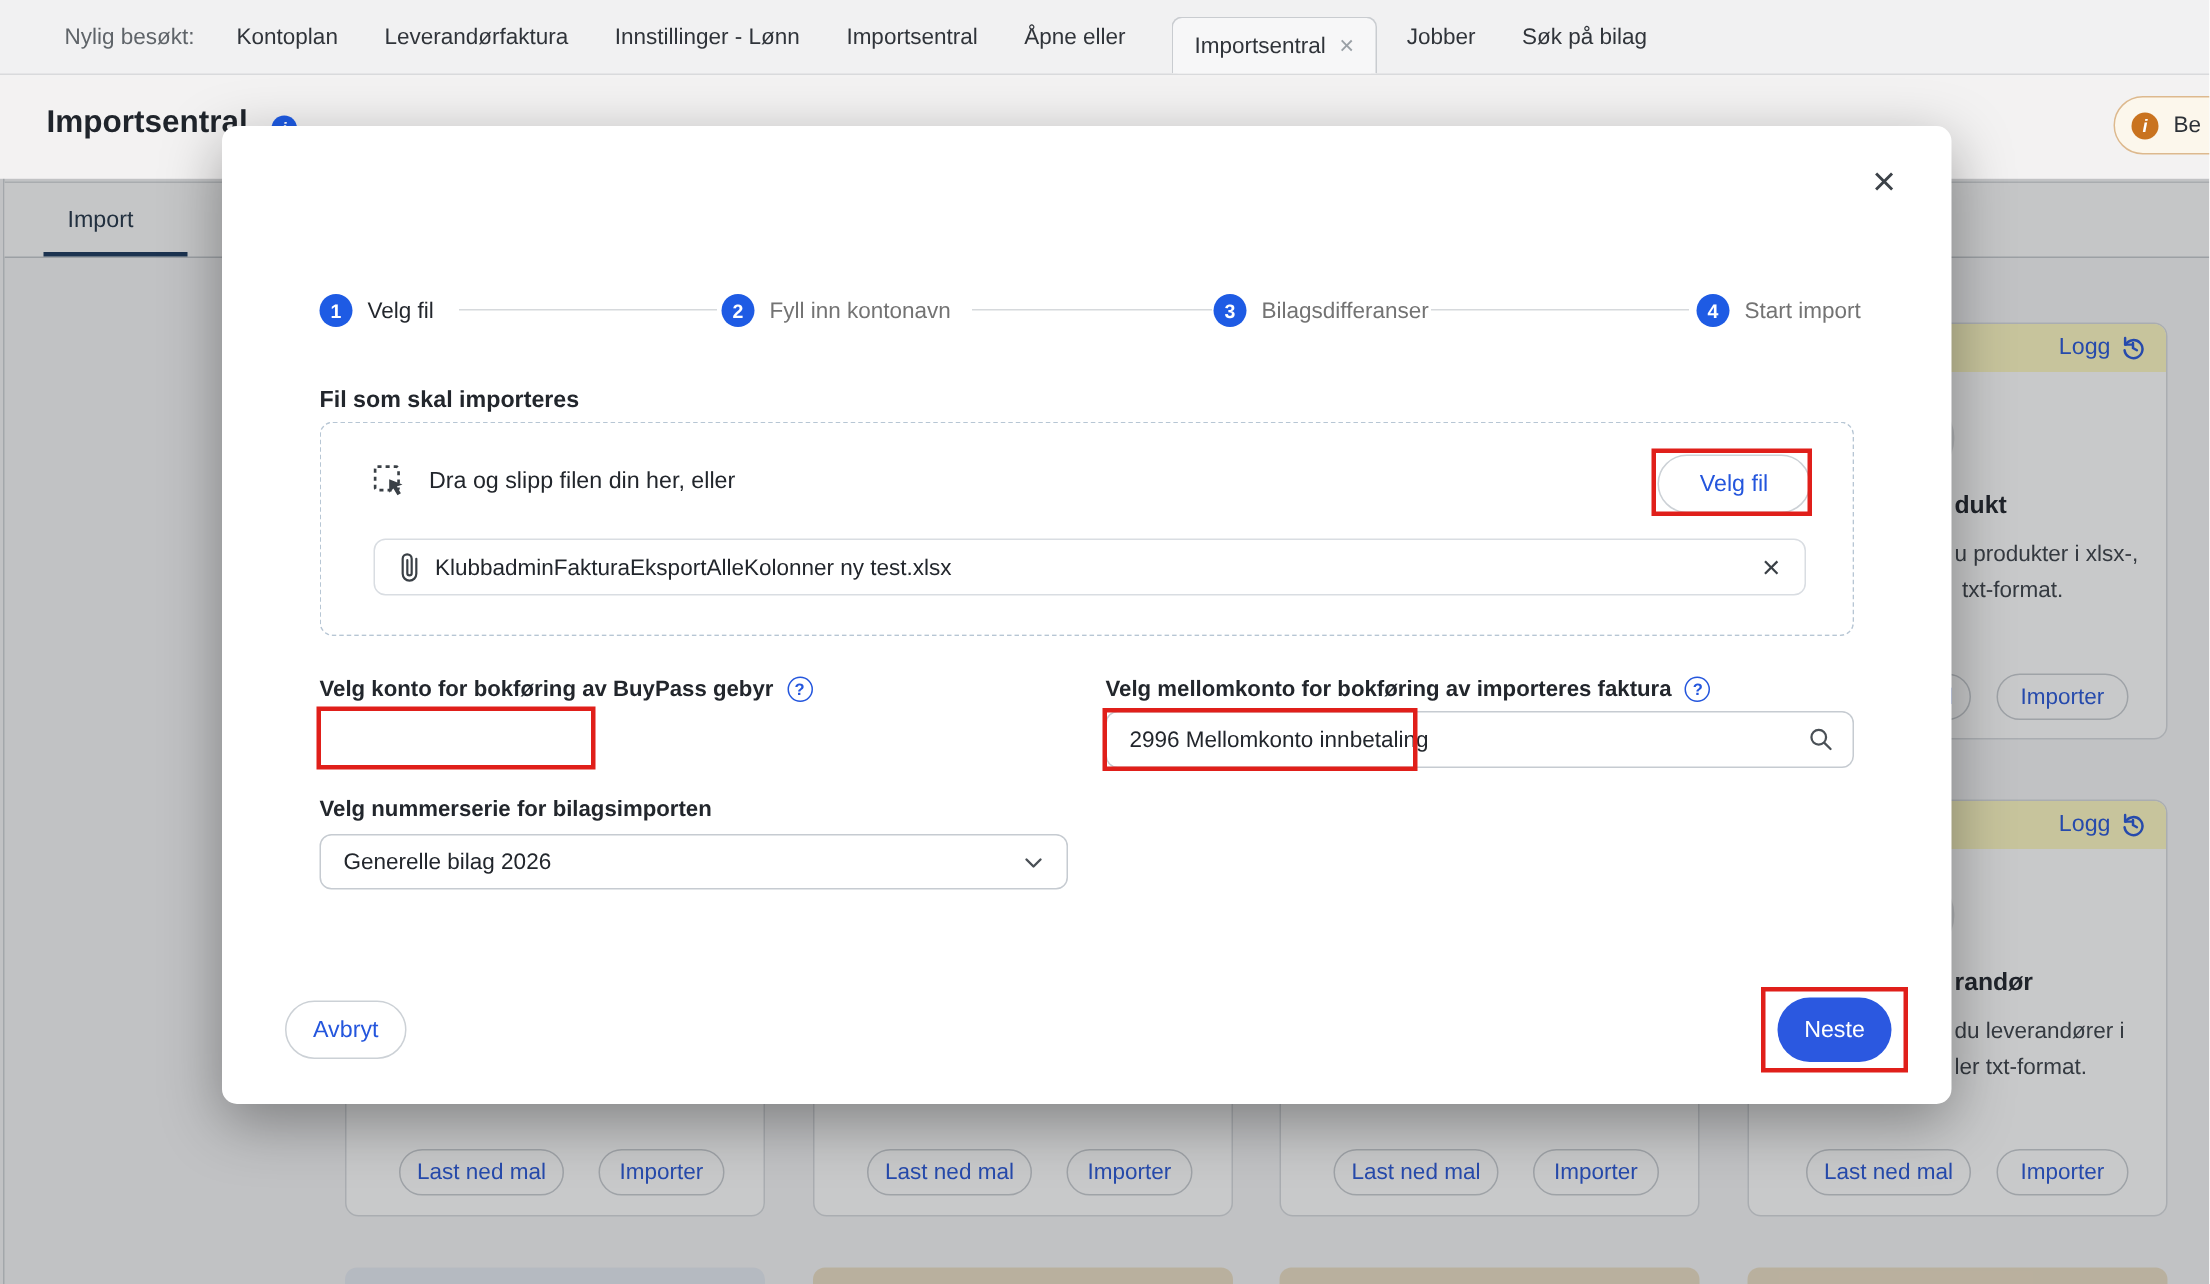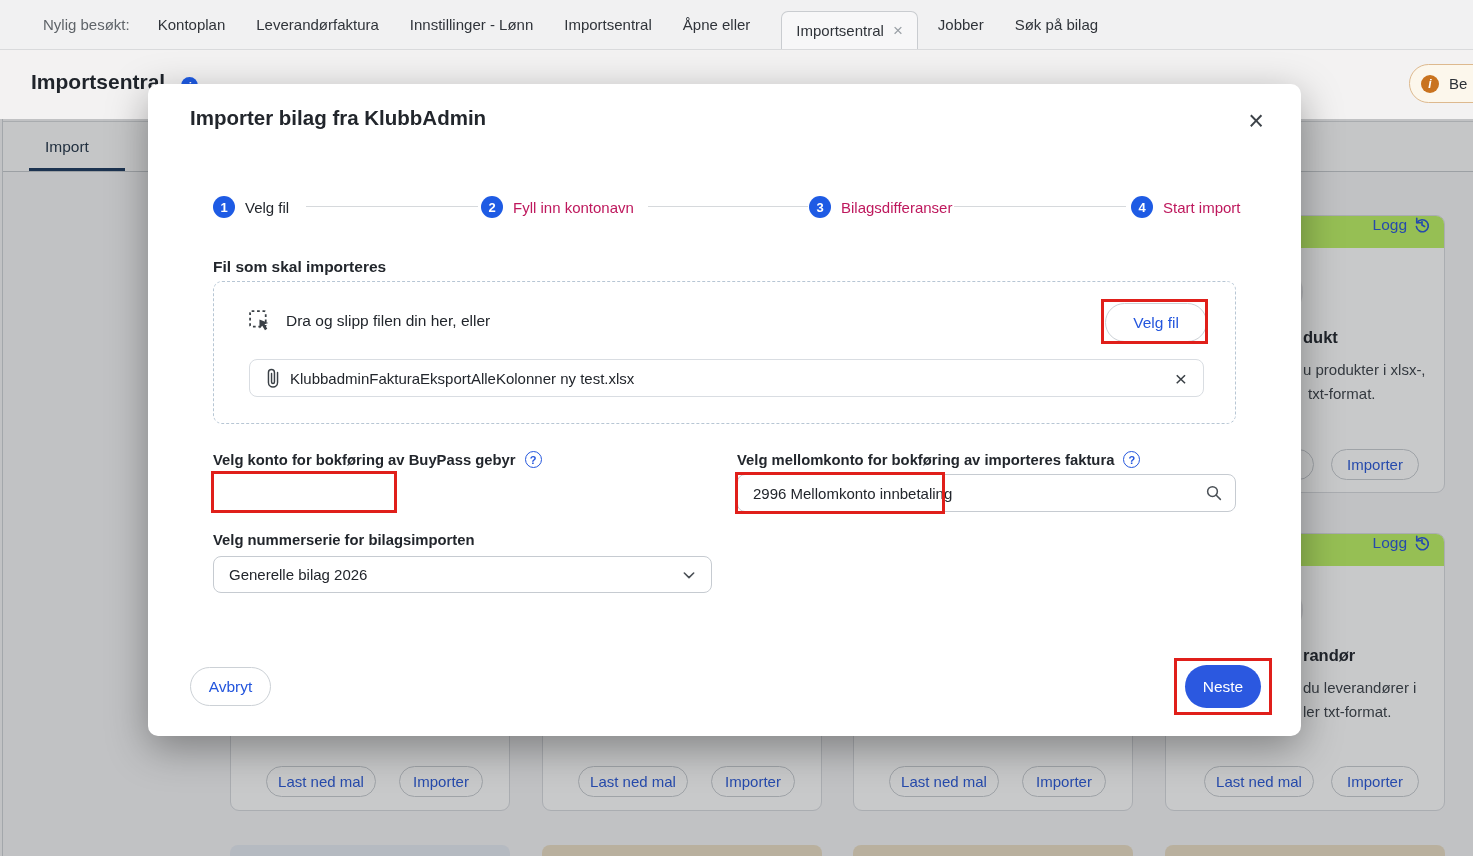--- a/index.html
+++ b/index.html
@@ -24,39 +24,39 @@
   .notice-pill .txt { font-size:15px; color:#2c3137; }
 
   
   .content { position:absolute; left:0; top:119px; width:1473px; height:737px; background:#f6f6f7; z-index:1; }
   .left-line { position:absolute; left:2px; top:0; width:1px; height:737px; background:#cfd3d7; }
   .tabbar { position:absolute; left:3px; top:2px; width:1470px; height:51px; background:#fbfbfc; border-top:1px solid #d6d9dc; border-bottom:1px solid #c6cacd; }
   .tab-import { position:absolute; left:42px; top:16px; font-size:15.5px; color:#253649; }
   .tab-underline { position:absolute; left:26px; bottom:0; width:96px; height:3px; background:#1d3b5f; }
 
   .card { position:absolute; width:280px; background:#ffffff; border:1px solid #d8dbdf; border-radius:9px; }
-  .card-strip { position:absolute; left:0; top:0; width:100%; height:32px; background:#bef264; border-radius:8px 8px 0 0; display:flex; align-items:flex-start; justify-content:flex-end; padding-right:13px; gap:7px; }
+  .card-strip { position:absolute; left:0; top:0; width:100%; height:32px; background:#fef9c3; border-radius:8px 8px 0 0; display:flex; align-items:center; justify-content:flex-end; padding-right:13px; gap:7px; }
   .logg { color:#2b59d8; font-size:15.5px; cursor:pointer; display:flex; align-items:center; gap:6px; }
   .avatar { position:absolute; left:81px; top:48px; width:56px; height:56px; border-radius:50%; background:#e3e4e6; display:flex; align-items:center; justify-content:center; }
   .card-title { position:absolute; left:137px; top:112px; font-size:16.5px; font-weight:700; color:#23272e; }
   .card-desc1 { position:absolute; left:137px; top:145px; font-size:15px; color:#3e444b; }
   .card-desc2 { position:absolute; left:142px; top:169px; font-size:15px; color:#3e444b; }
   .pill-btn { position:absolute; height:31px; border:1px solid #c9cdd2; border-radius:16px; background:transparent; color:#2b59d8; font-size:15px; font-family:inherit; display:flex; align-items:center; justify-content:center; cursor:pointer; white-space:nowrap; overflow:hidden; }
   .strip-card { position:absolute; top:726px; width:280px; height:20px; border-radius:8px 8px 0 0; }
 
   .dim { position:absolute; left:0; top:119px; width:1473px; height:737px; background:rgba(25,28,34,0.24); z-index:4; pointer-events:none; }
 
   
   .modal { position:absolute; left:148px; top:84px; width:1153px; height:652px; background:#fff; border-radius:10px; box-shadow:0 12px 40px rgba(0,0,0,0.35); z-index:10; }
   .modal-title { position:absolute; left:42px; top:22px; font-size:20.5px; font-weight:600; color:#22262c; }
   .modal-close { position:absolute; right:37px; top:24px; font-size:27px; line-height:1; color:#3c4248; cursor:pointer; font-weight:400; }
 
   .step { position:absolute; top:112px; display:flex; align-items:center; gap:10px; }
   .step-circle { width:22px; height:22px; border-radius:50%; background:#1e5be4; color:#fff; font-size:13px; font-weight:700; display:flex; align-items:center; justify-content:center; }
-  .step-label { font-size:15px; color:#be185d; }
+  .step-label { font-size:15px; color:#737373; }
   .step.active .step-label { color:#23272d; font-weight:500; }
   .step-line { position:absolute; top:122px; height:1px; background:#d6d9dc; }
 
   .section-label { position:absolute; font-size:15.5px; font-weight:700; color:#22262c; }
   .dropzone { position:absolute; left:65px; top:197px; width:1023px; height:143px; border:1.5px dashed #b7c6d4; border-radius:9px; }
   .dz-text { position:absolute; left:72px; top:30px; font-size:15.5px; color:#22262c; }
   .velgfil-btn { position:absolute; left:891px; top:21px; width:102px; height:39px; border-radius:20px; border:1px solid #ccd1d6; background:#fff; color:#2456dd; font-size:15.5px; font-weight:500; font-family:inherit; cursor:pointer; }
   .file-row { position:absolute; left:35px; top:77px; width:955px; height:38px; border:1px solid #d9dde2; border-radius:8px; background:#fff; display:flex; align-items:center; padding:0 16px; gap:10px; }
   .file-name { font-size:15px; color:#22262c; flex:1; }
   .file-x { font-size:21px; color:#3a4046; cursor:pointer; line-height:1; }
@@ -178,21 +178,20 @@
 
     <div class="strip-card" style="left:230px; background:#e7ebf4;"></div>
     <div class="strip-card" style="left:542px; background:#ecdfc5;"></div>
     <div class="strip-card" style="left:853px; background:#ecdfc5;"></div>
     <div class="strip-card" style="left:1165px; background:#ecdfc5;"></div>
   </div>
 
   <div class="dim"></div>
 
   <div class="modal">
-    <div class="modal-title">Importer bilag fra KlubbAdmin</div>
     <div class="modal-close">×</div>
 
     <div class="step active" style="left:65px;">
       <span class="step-circle">1</span>
       <span class="step-label">Velg fil</span>
     </div>
     <div class="step-line" style="left:158px; width:172px;"></div>
     <div class="step" style="left:333px;">
       <span class="step-circle">2</span>
       <span class="step-label">Fyll inn kontonavn</span>

